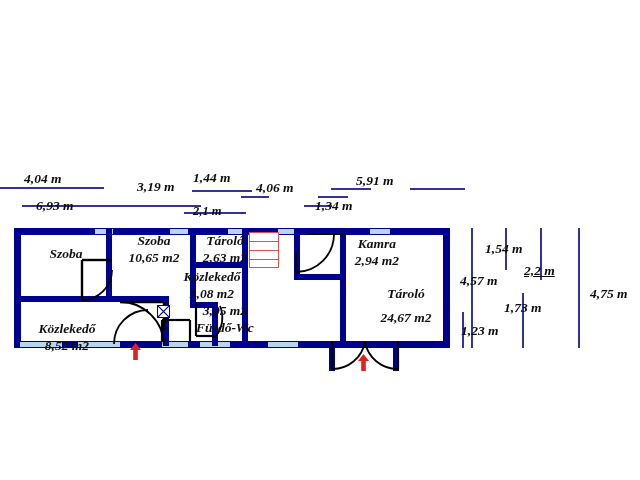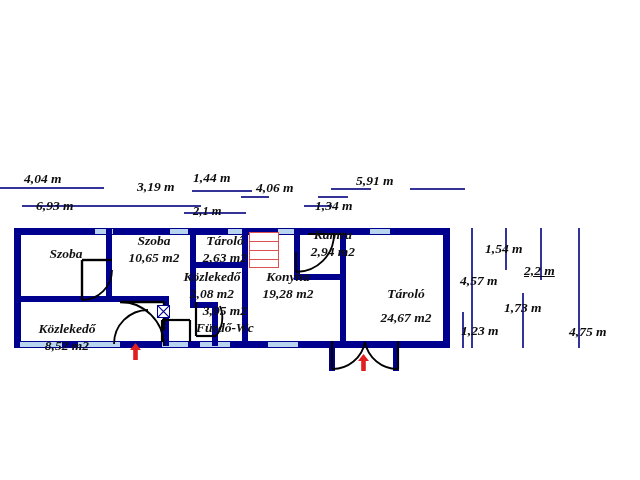--- a/index.html
+++ b/index.html
@@ -147,21 +147,21 @@
   <div class="rule-v" style="left:540px; top:228px; height:52px;"></div>
   <div class="rule-v" style="left:522px; top:293px; height:55px;"></div>
   <div class="rule-v" style="left:462px; top:312px; height:36px;"></div>
   <div class="rule-v" style="left:578px; top:228px; height:120px;"></div>
 
   <div class="dim" style="left:485px; top:242px;">1,54 m</div>
   <div class="dim" style="left:524px; top:264px;text-decoration:underline;">2,2 m</div>
   <div class="dim" style="left:460px; top:274px;">4,57 m</div>
   <div class="dim" style="left:504px; top:301px;">1,73 m</div>
   <div class="dim" style="left:461px; top:324px;">1,23 m</div>
-  <div class="dim" style="left:569px; top:287px;margin-top:38px;">4,75 m</div>
+  <div class="dim" style="left:590px; top:287px;">4,75 m</div>
 
   <div class="wall" style="left:14px;  top:228px; width:436px; height:7px;"></div>
 
   <div class="wall" style="left:14px;  top:228px; width:7px;  height:120px;"></div>
 
   <div class="wall" style="left:443px; top:228px; width:7px;  height:120px;"></div>
 
   <div class="wall" style="left:14px;  top:341px; width:315px; height:7px;"></div>
 
   <div class="wall" style="left:329px; top:341px; width:121px; height:7px;"></div>
@@ -291,34 +291,30 @@
   <div class="room-label" style="left:112px; top:232px; width:84px;">
     <span class="r-name">Szoba</span>
     <span class="r-area">10,65 m2</span>
   </div>
 
   <div class="room-label" style="left:196px; top:232px; width:58px;">
     <span class="r-name">Tároló</span>
     <span class="r-area">2,63 m2</span>
   </div>
 
-  <div class="room-label" style="left:300px; top:226px; width:66px;">
+  <div class="room-label" style="left:300px; top:235px; width:66px;padding-left:44px;">
     <span class="r-name">Kamra</span>
     <span class="r-area">2,94 m2</span>
   </div>
 
   <div class="room-label" style="left:172px; top:268px; width:80px;">
     <span class="r-name">Közlekedő</span>
     <span class="r-area">2,08 m2</span>
   </div>
 
-  <div class="room-label" style="left:250px; top:268px; width:76px;">
-    <span class="r-name">Konyha</span>
-    <span class="r-area">19,28 m2</span>
-  </div>
 
   <div class="room-label" style="left:186px; top:302px; width:78px;">
     <span class="r-area">3,05 m2</span>
     <span class="r-name">Fürdő-Wc</span>
   </div>
 
   <div class="room-label" style="left:20px; top:320px; width:94px;">
     <span class="r-name">Közlekedő</span>
     <span class="r-area">8,52 m2</span>
   </div>

